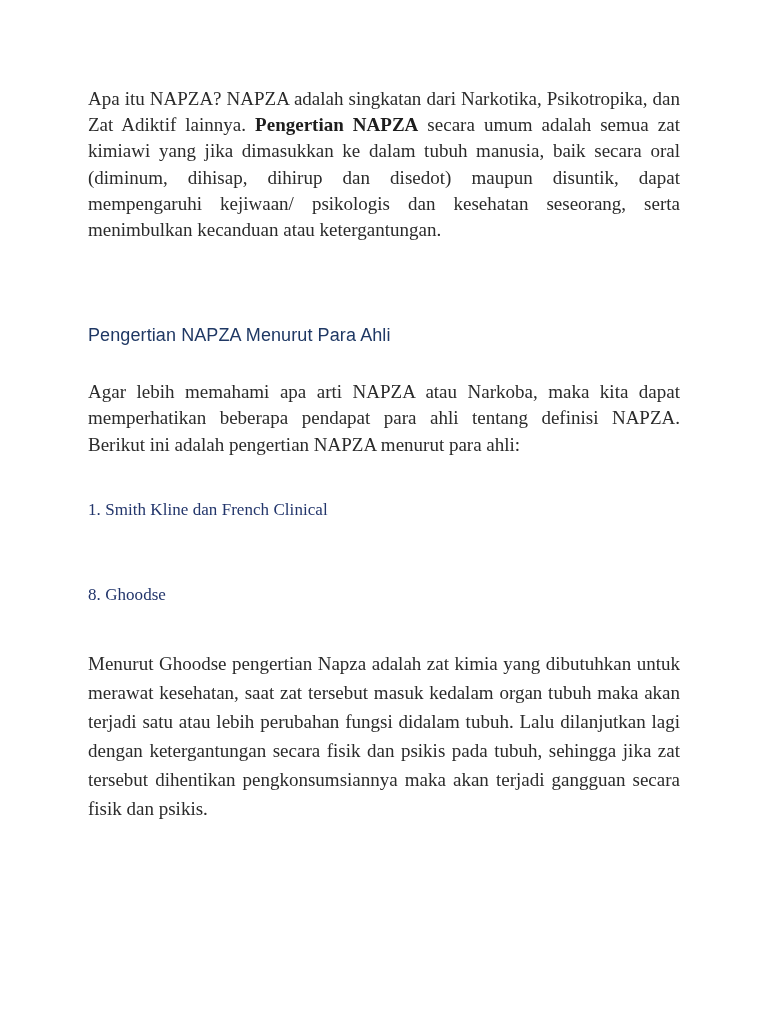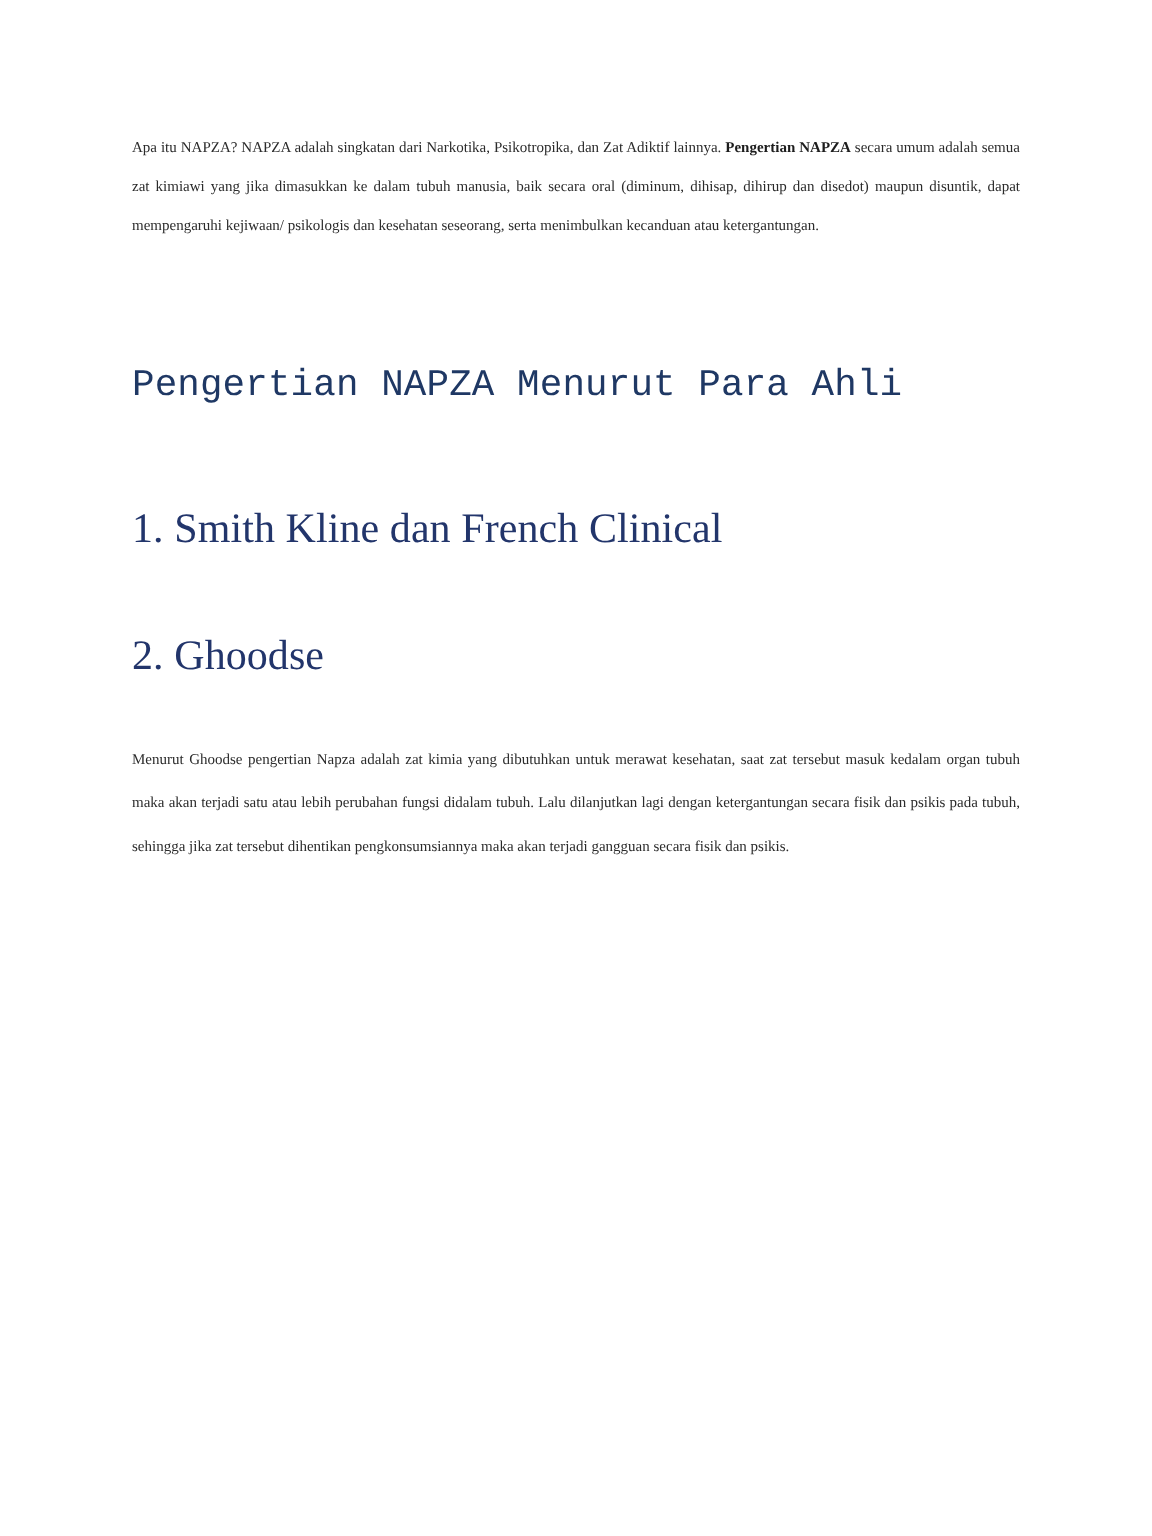--- a/index.html
+++ b/index.html
@@ -23,42 +23,42 @@
     padding: 0;
   }
   .content {
     position: absolute;
     left: 88px;
     top: 86px;
     width: 592px;
   }
   p.body-par {
     margin: 0;
-    font-size: 10px;
+    font-size: 19px;
     line-height: 26.2px;
     color: #2b2b2b;
     text-align: justify;
     text-justify: inter-word;
     font-family: "Liberation Serif", "DejaVu Serif", serif;
   }
   p.body-par.last-wide {
     line-height: 29px;
   }
   h1.doc-h1 {
     margin: 0;
-    font-size: 25px;
+    font-size: 18px;
     font-weight: 400;
     line-height: 32px;
     color: #1f3864;
     letter-spacing: 0.1px;
-    font-family: Liberation Mono, monospace;
+    font-family: Liberation Sans, sans-serif;
   }
   h2.doc-h2 {
     margin: 0;
-    font-size: 28px;
+    font-size: 17px;
     font-weight: 400;
     line-height: 27px;
     color: #22356b;
     letter-spacing: 0.05px;
     font-family: "Liberation Serif", "DejaVu Serif", serif;
   }
   .sp-h1-top { height: 44px; }
   .sp-h1-bot { height: 28px; }
   .sp-h2-top { height: 38px; }
   .sp-h2-bot { height: 21px; }
@@ -83,30 +83,31 @@
 
     <div class="sp-par"></div>
 
 
     <div class="sp-h1-top"></div>
 
     <h1 class="doc-h1">Pengertian NAPZA Menurut Para Ahli</h1>
 
     <div class="sp-h1-bot"></div>
 
+    <p class="body-par">Agar lebih memahami apa arti NAPZA atau Narkoba, maka kita dapat memperhatikan beberapa pendapat para ahli tentang definisi NAPZA. Berikut ini adalah pengertian NAPZA menurut para ahli:</p>
 
     <div class="sp-h2-top"></div>
 
     <h2 class="doc-h2">1. Smith Kline dan French Clinical</h2>
 
     <div class="sp-h2-bot"></div>
 
 
     <div class="sp-h2b-top"></div>
 
-    <h2 class="doc-h2">2. Ghoodse</h2>
+    <h2 class="doc-h2">8. Ghoodse</h2>
 
     <div class="sp-h2b-bot"></div>
 
     <p class="body-par last-wide">Menurut Ghoodse pengertian Napza adalah zat kimia yang dibutuhkan untuk merawat kesehatan, saat zat tersebut masuk kedalam organ tubuh maka akan terjadi satu atau lebih perubahan fungsi didalam tubuh. Lalu dilanjutkan lagi dengan ketergantungan secara fisik dan psikis pada tubuh, sehingga jika zat tersebut dihentikan pengkonsumsiannya maka akan terjadi gangguan secara fisik dan psikis.</p>
 
   </div>
 </div>
 
 </body></html>

